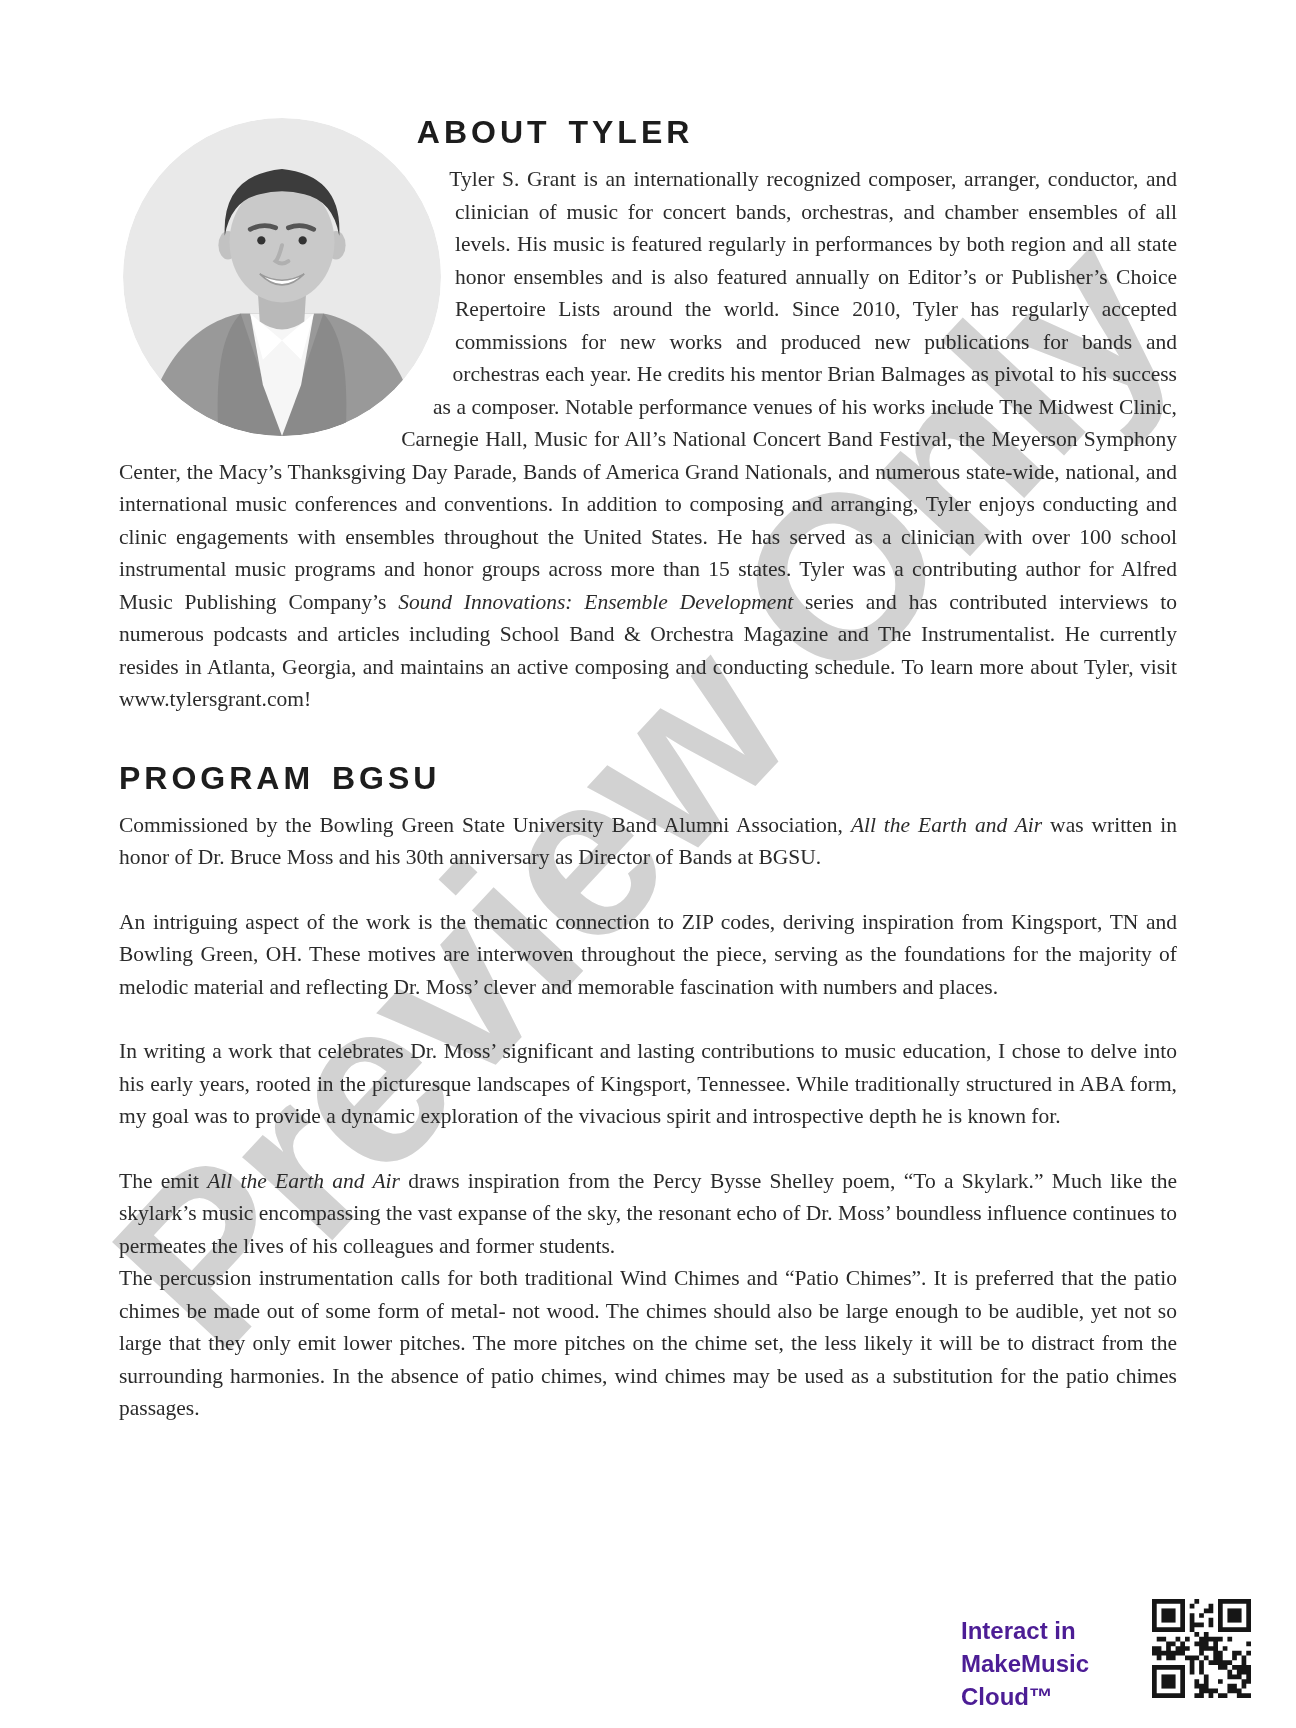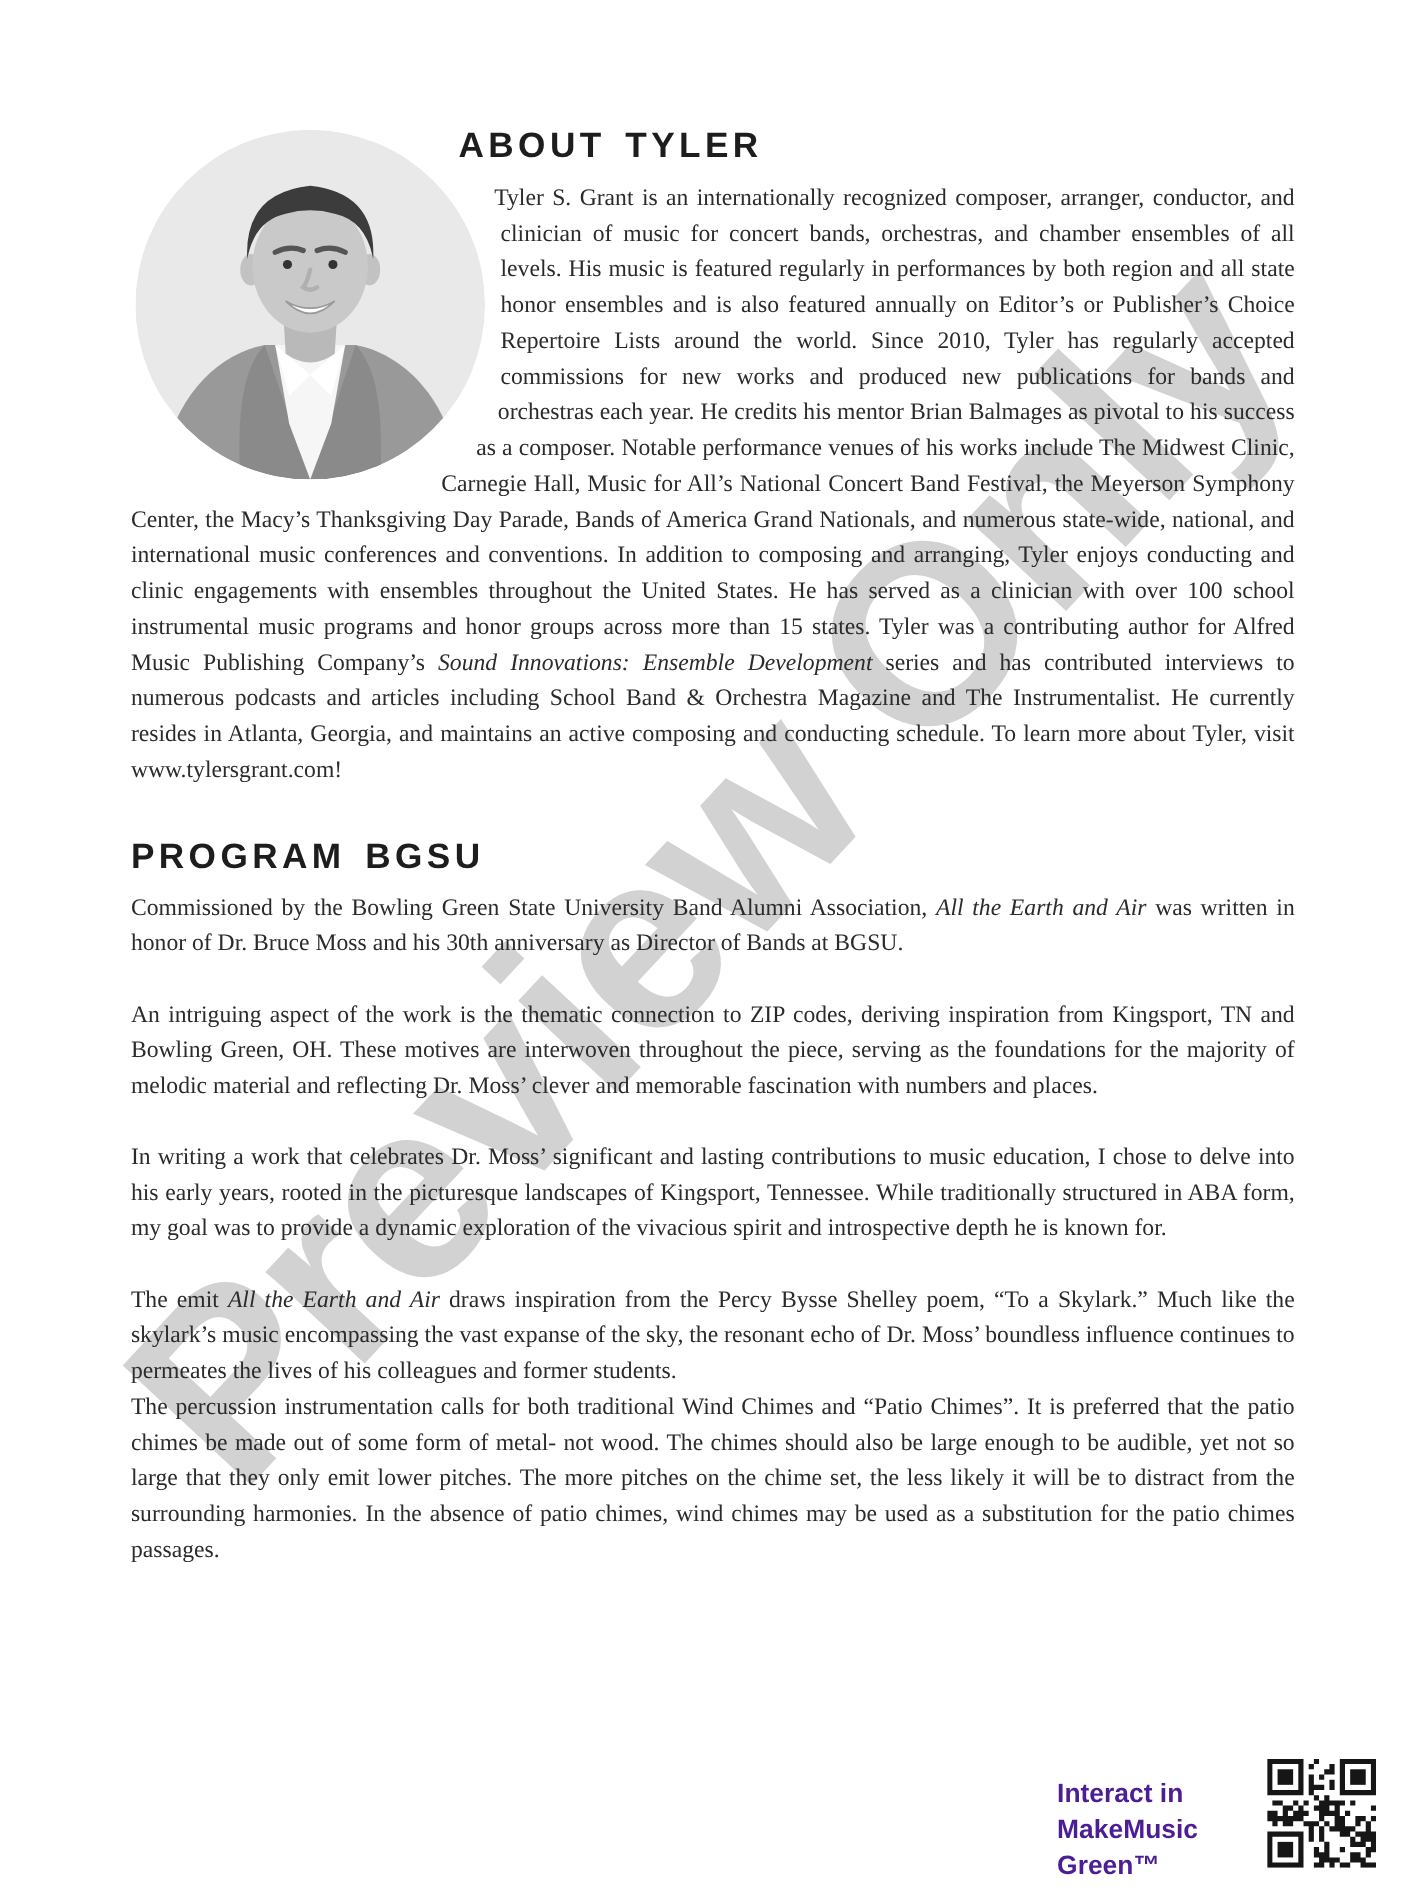--- a/index.html
+++ b/index.html
@@ -133,21 +133,21 @@
 
     <section class="section">
       <p>The percussion instrumentation calls for both traditional Wind Chimes and “Patio Chimes”. It is preferred that the patio chimes be made out of some form of metal- not wood. The chimes should also be large enough to be audible, yet not so large that they only emit lower pitches. The more pitches on the chime set, the less likely it will be to distract from the surrounding harmonies. In the absence of patio chimes, wind chimes may be used as a substitution for the patio chimes passages.</p>
     </section>
 
   </div>
 
   <div class="footer-text">
     <div>Interact in</div>
     <div>MakeMusic</div>
-    <div>Green™</div>
+    <div>Cloud™</div>
   </div>
 
   <div class="qr">
     <svg viewBox="0 0 21 21">
       <rect x="0" y="0" width="21" height="21" fill="#ffffff"></rect>
       <path id="qr-modules" fill="#161616" d="M9 0h1v1h-1zM8 1h1v1h-1zM12 1h1v1h-1zM11 2h1v1h-1zM12 2h1v1h-1zM8 3h1v1h-1zM10 3h1v1h-1zM8 4h1v1h-1zM12 4h1v1h-1zM8 5h1v1h-1zM9 5h1v1h-1zM10 5h1v1h-1zM12 5h1v1h-1zM8 6h1v1h-1zM9 7h1v1h-1zM11 7h1v1h-1zM1 8h1v1h-1zM2 8h1v1h-1zM5 8h1v1h-1zM7 8h1v1h-1zM10 8h1v1h-1zM11 8h1v1h-1zM12 8h1v1h-1zM13 8h1v1h-1zM14 8h1v1h-1zM16 8h1v1h-1zM3 9h1v1h-1zM4 9h1v1h-1zM6 9h1v1h-1zM9 9h1v1h-1zM10 9h1v1h-1zM11 9h1v1h-1zM13 9h1v1h-1zM20 9h1v1h-1zM0 10h1v1h-1zM1 10h1v1h-1zM3 10h1v1h-1zM5 10h1v1h-1zM6 10h1v1h-1zM7 10h1v1h-1zM10 10h1v1h-1zM11 10h1v1h-1zM12 10h1v1h-1zM13 10h1v1h-1zM15 10h1v1h-1zM0 11h1v1h-1zM1 11h1v1h-1zM2 11h1v1h-1zM3 11h1v1h-1zM4 11h1v1h-1zM5 11h1v1h-1zM6 11h1v1h-1zM10 11h1v1h-1zM13 11h1v1h-1zM14 11h1v1h-1zM17 11h1v1h-1zM18 11h1v1h-1zM20 11h1v1h-1zM1 12h1v1h-1zM3 12h1v1h-1zM4 12h1v1h-1zM7 12h1v1h-1zM8 12h1v1h-1zM9 12h1v1h-1zM11 12h1v1h-1zM13 12h1v1h-1zM14 12h1v1h-1zM17 12h1v1h-1zM19 12h1v1h-1zM8 13h1v1h-1zM10 13h1v1h-1zM12 13h1v1h-1zM13 13h1v1h-1zM14 13h1v1h-1zM15 13h1v1h-1zM16 13h1v1h-1zM19 13h1v1h-1zM8 14h1v1h-1zM10 14h1v1h-1zM14 14h1v1h-1zM15 14h1v1h-1zM17 14h1v1h-1zM18 14h1v1h-1zM19 14h1v1h-1zM20 14h1v1h-1zM8 15h1v1h-1zM10 15h1v1h-1zM16 15h1v1h-1zM18 15h1v1h-1zM19 15h1v1h-1zM20 15h1v1h-1zM11 16h1v1h-1zM16 16h1v1h-1zM17 16h1v1h-1zM18 16h1v1h-1zM20 16h1v1h-1zM9 17h1v1h-1zM11 17h1v1h-1zM14 17h1v1h-1zM19 17h1v1h-1zM20 17h1v1h-1zM9 18h1v1h-1zM10 18h1v1h-1zM11 18h1v1h-1zM16 18h1v1h-1zM17 18h1v1h-1zM19 18h1v1h-1zM10 19h1v1h-1zM11 19h1v1h-1zM12 19h1v1h-1zM13 19h1v1h-1zM16 19h1v1h-1zM17 19h1v1h-1zM18 19h1v1h-1zM9 20h1v1h-1zM10 20h1v1h-1zM12 20h1v1h-1zM14 20h1v1h-1zM15 20h1v1h-1zM18 20h1v1h-1zM19 20h1v1h-1zM20 20h1v1h-1z"></path>
 
       <g fill="#161616">
         <path d="M0 0h7v7h-7z M1 1v5h5v-5z" fill-rule="evenodd"></path>
         <rect x="2" y="2" width="3" height="3"></rect>

